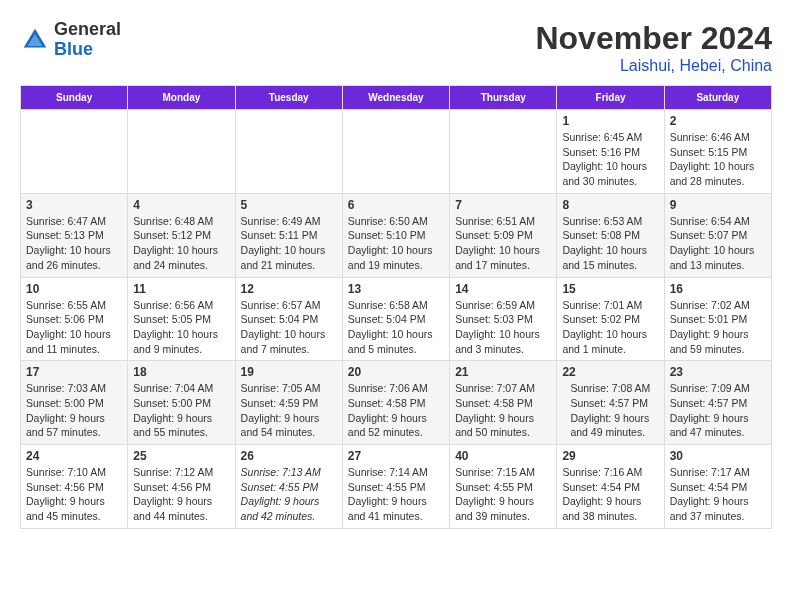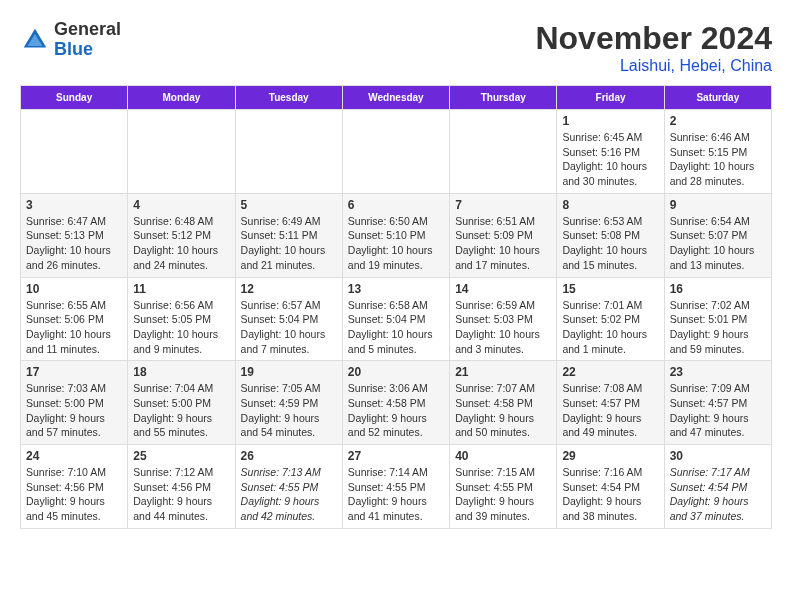--- a/index.html
+++ b/index.html
@@ -239,33 +239,33 @@
 Daylight: 9 hours and 55 minutes.</div>
         </td>
         <td>
           <div class="day-number">19</div>
           <div class="day-info" style="white-space: pre-line;">Sunrise: 7:05 AM
 Sunset: 4:59 PM
 Daylight: 9 hours and 54 minutes.</div>
         </td>
         <td>
           <div class="day-number">20</div>
-          <div class="day-info" style="white-space: pre-line;">Sunrise: 3:06 AM
+          <div class="day-info" style="white-space: pre-line;">Sunrise: 7:06 AM
 Sunset: 4:58 PM
 Daylight: 9 hours and 52 minutes.</div>
         </td>
         <td>
           <div class="day-number">21</div>
           <div class="day-info" style="white-space: pre-line;">Sunrise: 7:07 AM
 Sunset: 4:58 PM
 Daylight: 9 hours and 50 minutes.</div>
         </td>
         <td>
           <div class="day-number">22</div>
-          <div class="day-info" style="white-space: pre-line;">Sunrise: 7:08 AM
+          <div class="day-info" style="white-space: pre-line; margin-left: 8px;">Sunrise: 7:08 AM
 Sunset: 4:57 PM
 Daylight: 9 hours and 49 minutes.</div>
         </td>
         <td>
           <div class="day-number">23</div>
           <div class="day-info" style="white-space: pre-line;">Sunrise: 7:09 AM
 Sunset: 4:57 PM
 Daylight: 9 hours and 47 minutes.</div>
         </td>
       </tr>
@@ -301,19 +301,19 @@
 Daylight: 9 hours and 39 minutes.</div>
         </td>
         <td>
           <div class="day-number">29</div>
           <div class="day-info" style="white-space: pre-line;">Sunrise: 7:16 AM
 Sunset: 4:54 PM
 Daylight: 9 hours and 38 minutes.</div>
         </td>
         <td>
           <div class="day-number">30</div>
-          <div class="day-info" style="white-space: pre-line; font-style: italic;">Sunrise: 7:17 AM
+          <div class="day-info" style="white-space: pre-line;">Sunrise: 7:17 AM
 Sunset: 4:54 PM
 Daylight: 9 hours and 37 minutes.</div>
         </td>
       </tr>
     </tbody>
 </table>
 
 </body></html>

